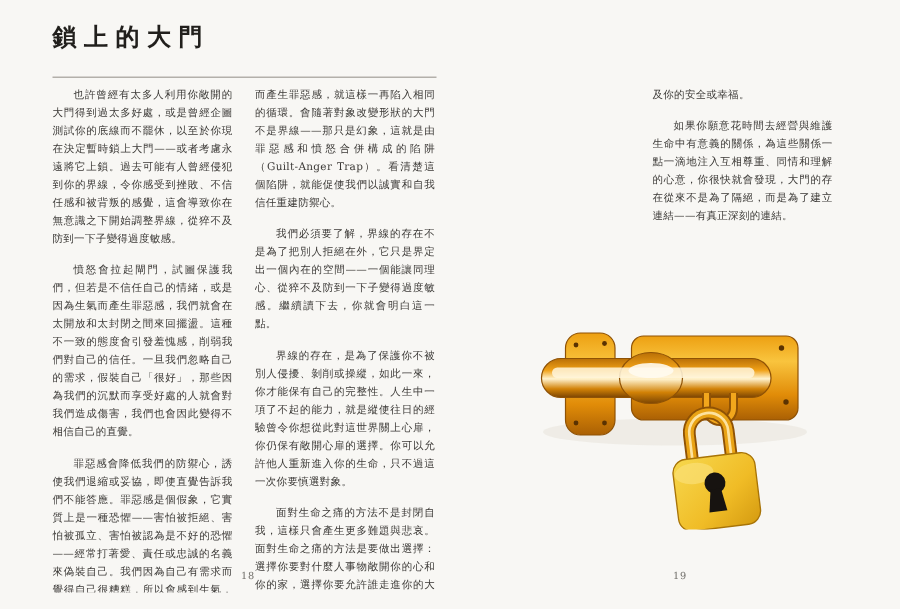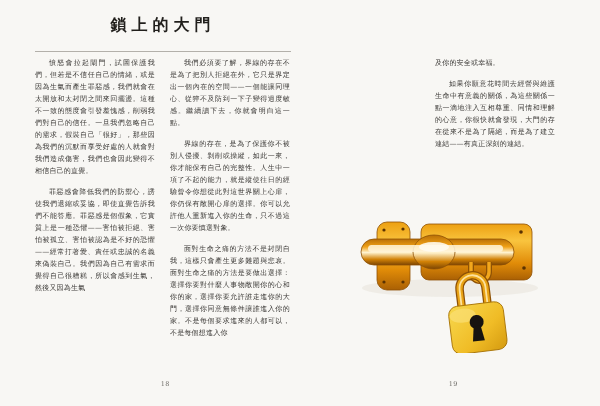--- a/index.html
+++ b/index.html
@@ -5,21 +5,21 @@
   * { margin:0; padding:0; box-sizing:border-box; }
   html,body { width:600px; height:406px; }
   body {
     position:relative;
     background:#f8f7f4;
     font-family:"DejaVu Serif","Liberation Serif",serif;
     overflow:hidden;
   }
   .chapter-title {
     position:absolute; left:35px; top:15px; width:256px;
-    text-align:center; font-size:16px; font-weight:bold;
+    font-size:16px; font-weight:bold;
     letter-spacing:5px; color:#211f1c;
   }
   .title-rule {
     position:absolute; left:35px; top:51px; width:256px; height:1px;
     background:#b3b0aa;
   }
   .col {
     position:absolute; top:57px; width:120px; height:338px;
     font-size:7px; line-height:12px; letter-spacing:0.2px;
     text-align:justify; color:#3b3936; overflow:hidden;
@@ -40,24 +40,26 @@
     position:absolute; left:350px; top:198px; width:190px; height:155px;
   }
 </style>
 </head>
 <body>
 
 <div class="chapter-title">鎖上的大門</div>
 <div class="title-rule"></div>
 
 <div class="col" id="l-col1">
+    <p class="ind">也許曾經有太多人利用你敞開的大門得到過太多好處，或是曾經企圖測試你的底線而不罷休，以至於你現在決定暫時鎖上大門——或者考慮永遠將它上鎖。過去可能有人曾經侵犯到你的界線，令你感受到挫敗、不信任感和被背叛的感覺，這會導致你在無意識之下開始調整界線，從猝不及防到一下子變得過度敏感。</p>
     <p class="ind">憤怒會拉起閘門，試圖保護我們，但若是不信任自己的情緒，或是因為生氣而產生罪惡感，我們就會在太開放和太封閉之間來回擺盪。這種不一致的態度會引發羞愧感，削弱我們對自己的信任。一旦我們忽略自己的需求，假裝自己「很好」，那些因為我們的沉默而享受好處的人就會對我們造成傷害，我們也會因此變得不相信自己的直覺。</p>
     <p class="ind">罪惡感會降低我們的防禦心，誘使我們退縮或妥協，即使直覺告訴我們不能答應。罪惡感是個假象，它實質上是一種恐懼——害怕被拒絕、害怕被孤立、害怕被認為是不好的恐懼——經常打著愛、責任或忠誠的名義來偽裝自己。我們因為自己有需求而覺得自己很糟糕，所以會感到生氣，然後又因為生氣</p>
   </div>
 <div class="col" id="l-col2">
+    <p>而產生罪惡感，就這樣一再陷入相同的循環。會隨著對象改變形狀的大門不是界線——那只是幻象，這就是由罪惡感和憤怒合併構成的陷阱（Guilt-Anger Trap）。看清楚這個陷阱，就能促使我們以誠實和自我信任重建防禦心。</p>
     <p class="ind">我們必須要了解，界線的存在不是為了把別人拒絕在外，它只是界定出一個內在的空間——一個能讓同理心、從猝不及防到一下子變得過度敏感。繼續讀下去，你就會明白這一點。</p>
     <p class="ind">界線的存在，是為了保護你不被別人侵擾、剝削或操縱，如此一來，你才能保有自己的完整性。人生中一項了不起的能力，就是縱使往日的經驗曾令你想從此對這世界關上心扉，你仍保有敞開心扉的選擇。你可以允許他人重新進入你的生命，只不過這一次你要慎選對象。</p>
     <p class="ind">面對生命之痛的方法不是封閉自我，這樣只會產生更多難題與悲哀。面對生命之痛的方法是要做出選擇：選擇你要對什麼人事物敞開你的心和你的家，選擇你要允許誰走進你的大門，選擇你同意無條件讓誰進入你的家。不是每個要求進來的人都可以，不是每個想進入你</p>
   </div>
 <div class="col" id="r-col1">
   </div>
 <div class="col" id="r-col2">
     <p>及你的安全或幸福。</p>
     <p class="ind">如果你願意花時間去經營與維護生命中有意義的關係，為這些關係一點一滴地注入互相尊重、同情和理解的心意，你很快就會發現，大門的存在從來不是為了隔絕，而是為了建立連結——有真正深刻的連結。</p>
   </div>

